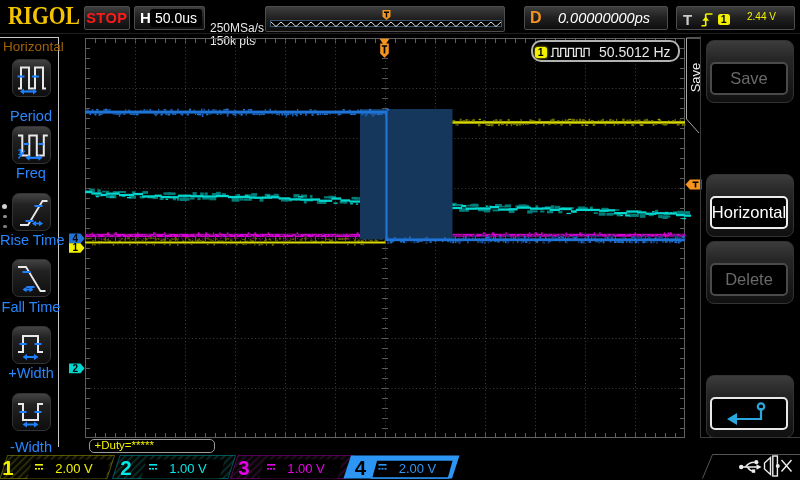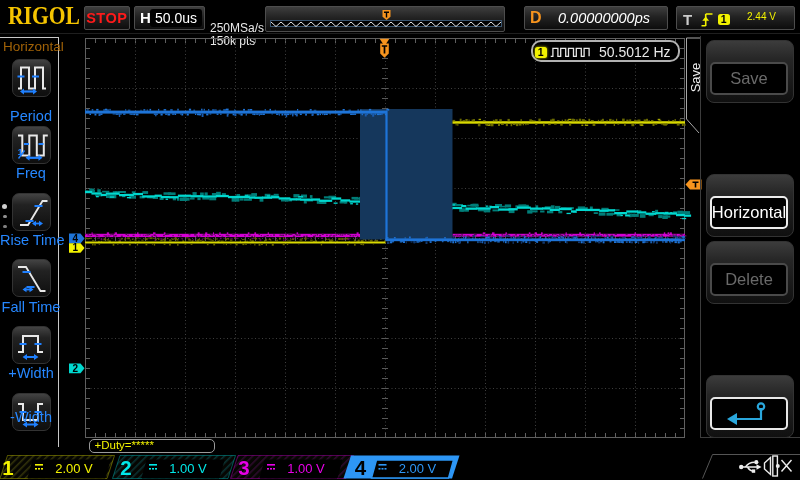--- a/index.html
+++ b/index.html
@@ -122,21 +122,21 @@
     </div>
 <div class="lilbl" style="top:365px">+Width</div>
 <div class="libtn" style="top:392.5px">
       <svg width="37" height="36" viewBox="0 0 37 36" style="overflow:visible">
         <path d="M5 10 h5 v16 h15 v-16 h5" stroke="#e8e8e8" stroke-width="2" fill="none"></path>
 <path d="M6.5 18 h7 M21.5 18 h7" stroke="#1f80ff" stroke-width="1.8"></path>
 <path d="M12 30.5 h11" stroke="#1f80ff" stroke-width="2"></path>
 <path d="M9.5 30.5 l4.5 -3 v6 Z M25.5 30.5 l-4.5 -3 v6 Z" fill="#1f80ff" stroke="none"></path>
       </svg>
     </div>
-<div class="lilbl" style="top:409px">-Width</div>
+<div class="lilbl" style="top:439px">-Width</div>
 <div style="position:absolute;left:2px;top:204px;width:5px;height:5px;border-radius:50%;background:#cfcfcf"></div>
 <div style="position:absolute;left:3px;top:214.5px;width:3.5px;height:3.5px;border-radius:50%;background:#8f8f8f"></div>
 <div style="position:absolute;left:3px;top:224.5px;width:3.5px;height:3.5px;border-radius:50%;background:#7f7f7f"></div>
 </div>
 <svg id="gsvg" width="800" height="480" viewBox="0 0 800 480">
 <rect x="85.5" y="38.5" width="599" height="399" fill="none" stroke="#5f5f5f" stroke-width="1"></rect>
 <path d="M95.5 39v4 M95.5 433v4 M105.5 39v4 M105.5 433v4 M115.5 39v4 M115.5 433v4 M125.5 39v4 M125.5 433v4 M135.5 39v4 M135.5 433v4 M145.5 39v4 M145.5 433v4 M155.5 39v4 M155.5 433v4 M165.5 39v4 M165.5 433v4 M175.5 39v4 M175.5 433v4 M185.5 39v4 M185.5 433v4 M195.5 39v4 M195.5 433v4 M205.5 39v4 M205.5 433v4 M215.5 39v4 M215.5 433v4 M225.5 39v4 M225.5 433v4 M235.5 39v4 M235.5 433v4 M245.5 39v4 M245.5 433v4 M255.5 39v4 M255.5 433v4 M265.5 39v4 M265.5 433v4 M275.5 39v4 M275.5 433v4 M285.5 39v4 M285.5 433v4 M295.5 39v4 M295.5 433v4 M305.5 39v4 M305.5 433v4 M315.5 39v4 M315.5 433v4 M325.5 39v4 M325.5 433v4 M335.5 39v4 M335.5 433v4 M345.5 39v4 M345.5 433v4 M355.5 39v4 M355.5 433v4 M365.5 39v4 M365.5 433v4 M375.5 39v4 M375.5 433v4 M385.5 39v4 M385.5 433v4 M395.5 39v4 M395.5 433v4 M405.5 39v4 M405.5 433v4 M415.5 39v4 M415.5 433v4 M425.5 39v4 M425.5 433v4 M435.5 39v4 M435.5 433v4 M445.5 39v4 M445.5 433v4 M455.5 39v4 M455.5 433v4 M465.5 39v4 M465.5 433v4 M475.5 39v4 M475.5 433v4 M485.5 39v4 M485.5 433v4 M495.5 39v4 M495.5 433v4 M505.5 39v4 M505.5 433v4 M515.5 39v4 M515.5 433v4 M525.5 39v4 M525.5 433v4 M535.5 39v4 M535.5 433v4 M545.5 39v4 M545.5 433v4 M555.5 39v4 M555.5 433v4 M565.5 39v4 M565.5 433v4 M575.5 39v4 M575.5 433v4 M585.5 39v4 M585.5 433v4 M595.5 39v4 M595.5 433v4 M605.5 39v4 M605.5 433v4 M615.5 39v4 M615.5 433v4 M625.5 39v4 M625.5 433v4 M635.5 39v4 M635.5 433v4 M645.5 39v4 M645.5 433v4 M655.5 39v4 M655.5 433v4 M665.5 39v4 M665.5 433v4 M675.5 39v4 M675.5 433v4 M86 48.5h4 M680 48.5h4 M86 58.5h4 M680 58.5h4 M86 68.5h4 M680 68.5h4 M86 78.5h4 M680 78.5h4 M86 88.5h4 M680 88.5h4 M86 98.5h4 M680 98.5h4 M86 108.5h4 M680 108.5h4 M86 118.5h4 M680 118.5h4 M86 128.5h4 M680 128.5h4 M86 138.5h4 M680 138.5h4 M86 148.5h4 M680 148.5h4 M86 158.5h4 M680 158.5h4 M86 168.5h4 M680 168.5h4 M86 178.5h4 M680 178.5h4 M86 188.5h4 M680 188.5h4 M86 198.5h4 M680 198.5h4 M86 208.5h4 M680 208.5h4 M86 218.5h4 M680 218.5h4 M86 228.5h4 M680 228.5h4 M86 238.5h4 M680 238.5h4 M86 248.5h4 M680 248.5h4 M86 258.5h4 M680 258.5h4 M86 268.5h4 M680 268.5h4 M86 278.5h4 M680 278.5h4 M86 288.5h4 M680 288.5h4 M86 298.5h4 M680 298.5h4 M86 308.5h4 M680 308.5h4 M86 318.5h4 M680 318.5h4 M86 328.5h4 M680 328.5h4 M86 338.5h4 M680 338.5h4 M86 348.5h4 M680 348.5h4 M86 358.5h4 M680 358.5h4 M86 368.5h4 M680 368.5h4 M86 378.5h4 M680 378.5h4 M86 388.5h4 M680 388.5h4 M86 398.5h4 M680 398.5h4 M86 408.5h4 M680 408.5h4 M86 418.5h4 M680 418.5h4 M86 428.5h4 M680 428.5h4" stroke="#5f5f5f" stroke-width="1" fill="none"></path>
 <path d="M135.5 40V436 M185.5 40V436 M235.5 40V436 M285.5 40V436 M335.5 40V436 M435.5 40V436 M485.5 40V436 M535.5 40V436 M585.5 40V436 M635.5 40V436 M87 88.5H683 M87 138.5H683 M87 188.5H683 M87 288.5H683 M87 338.5H683 M87 388.5H683" stroke="#3f3f3f" stroke-width="1" fill="none" stroke-dasharray="1 2.5"></path>
 <path d="M385.5 40V436" stroke="#3f3f3f" stroke-width="1" fill="none" stroke-dasharray="1 2.5"></path>
 <path d="M87 238.5H683" stroke="#3f3f3f" stroke-width="1" fill="none" stroke-dasharray="1 2.5"></path>

